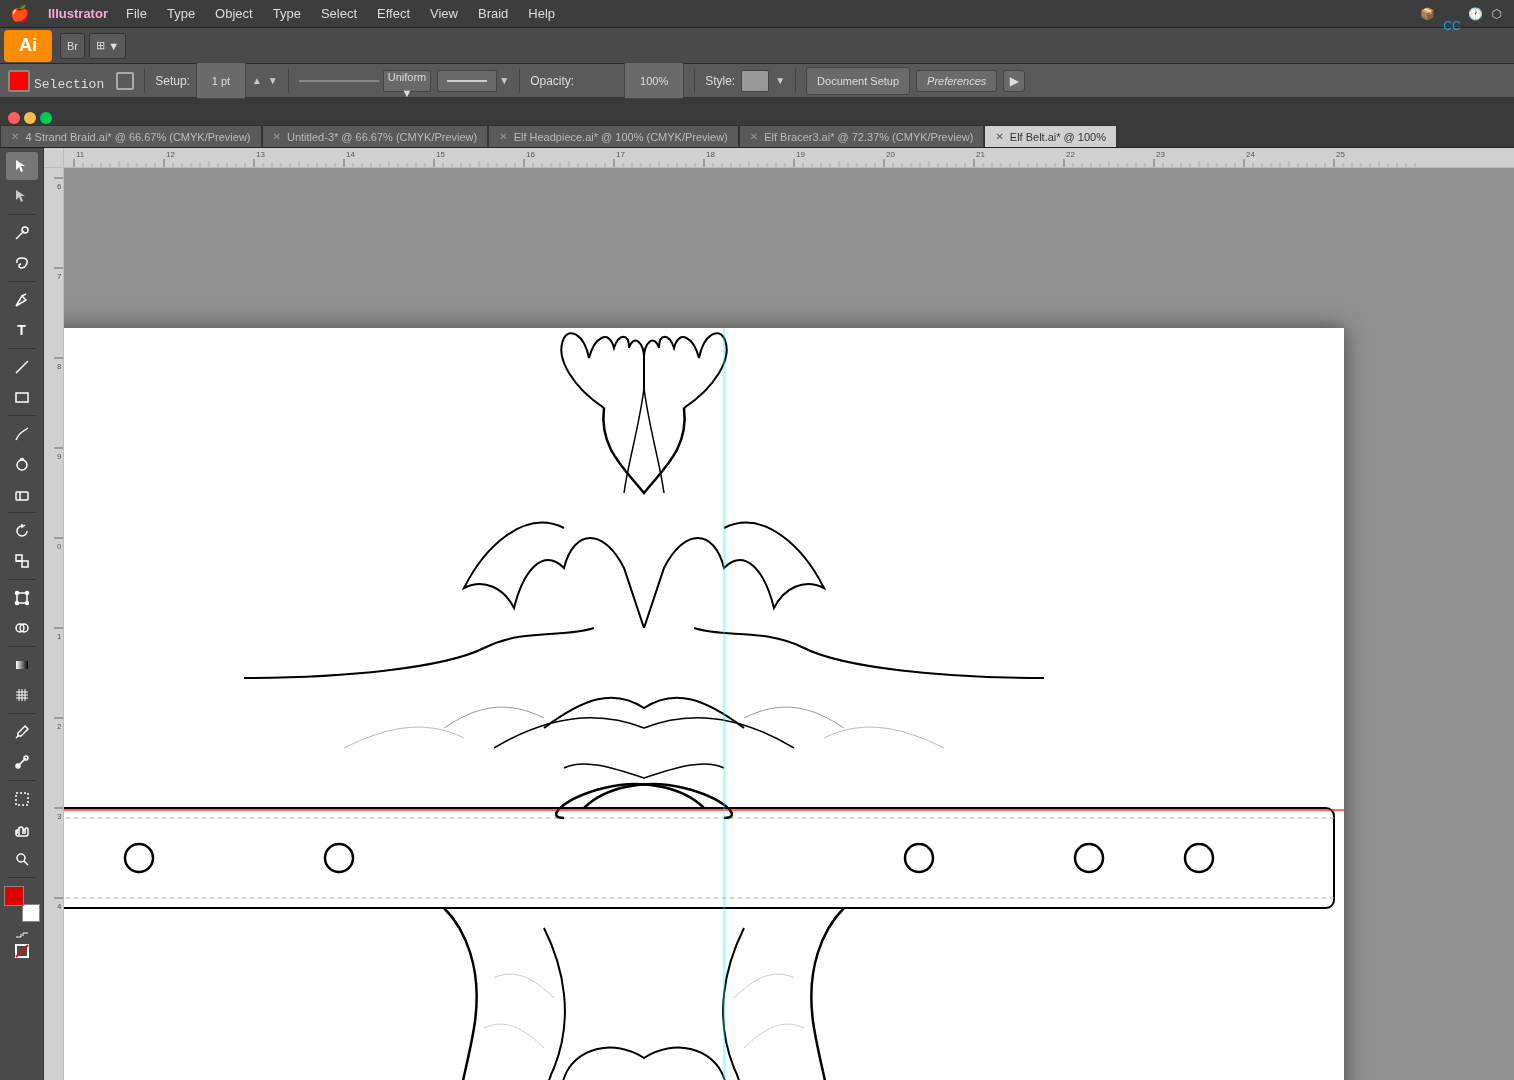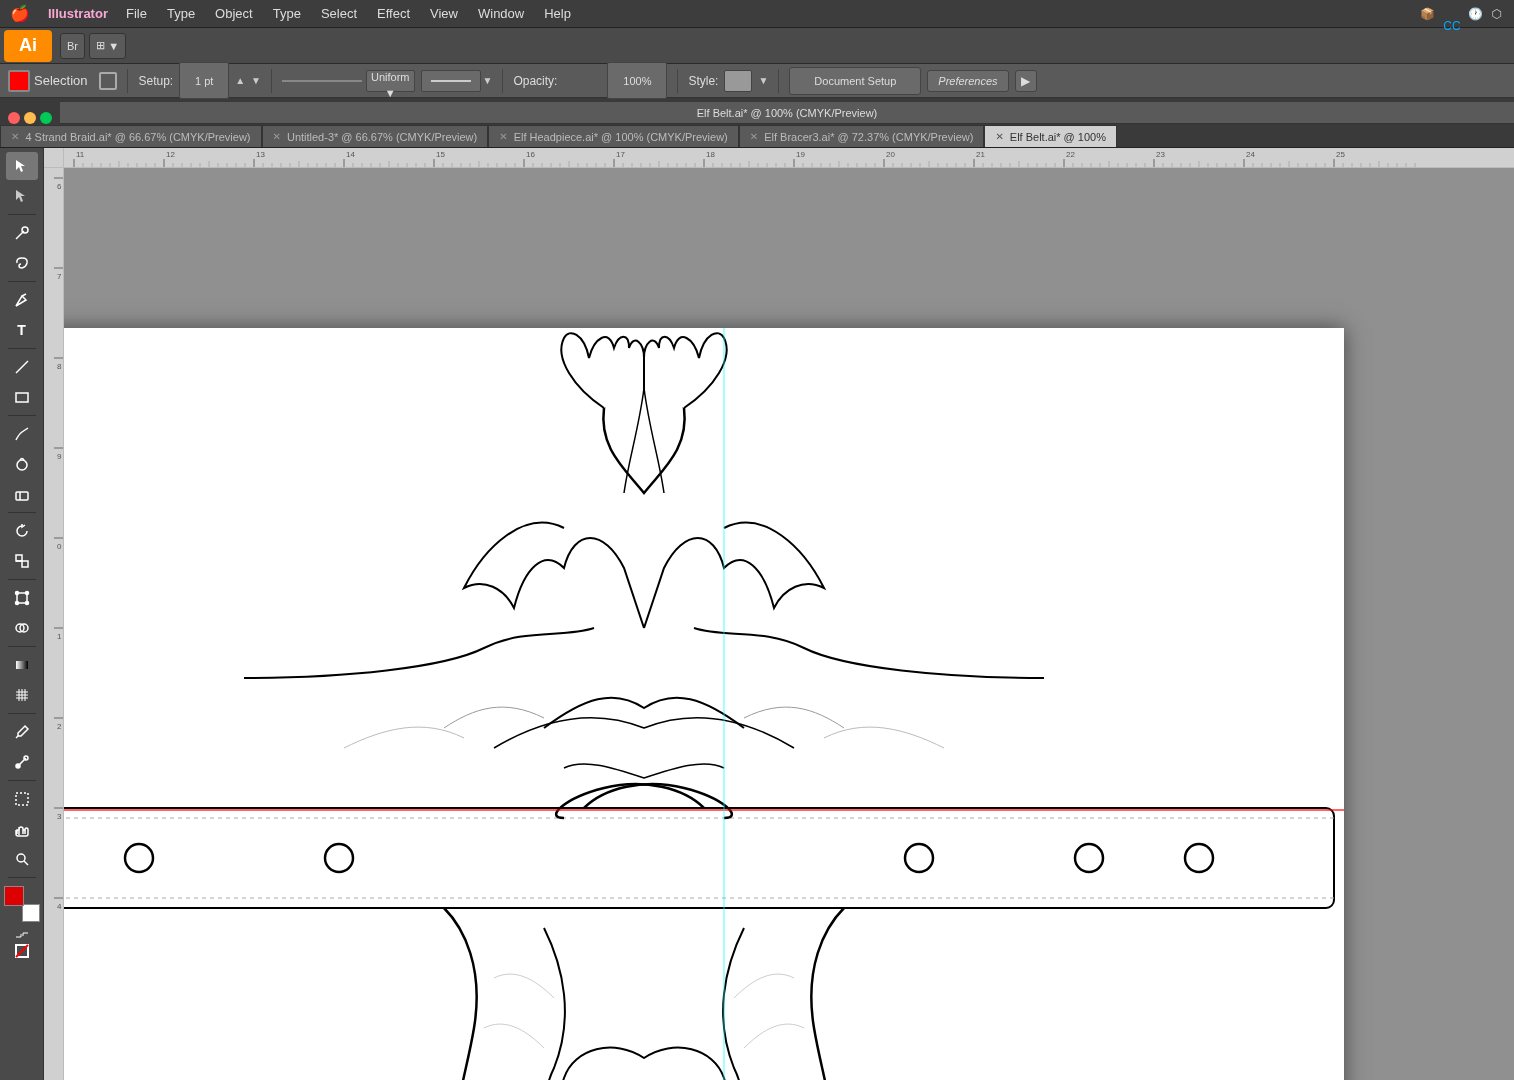--- a/index.html
+++ b/index.html
@@ -30,21 +30,21 @@
       width: 100%; height: 34px; background: #5a5a5a;
       display: flex; align-items: center; padding: 0 8px; gap: 6px;
       border-bottom: 1px solid #333;
     }
     .sel-color-box { width: 22px; height: 22px; background: red; border: 2px solid #888; border-radius: 2px; cursor: pointer; }
     .sel-stroke-box { width: 22px; height: 22px; background: transparent; border: 2px solid #aaa; border-radius: 2px; cursor: pointer; }
     .sel-input { height: 37px; width: 50px; background: #6a6a6a; border: 1px solid #444; color: #ddd; text-align: center; border-radius: 2px; font-size: 11px; }
     .sel-dropdown { height: 22px; background: #6a6a6a; border: 1px solid #444; color: #ddd; border-radius: 2px; font-size: 11px; padding: 0 4px; display: flex; align-items: center; gap: 4px; cursor: pointer; flex-direction: column; }
     .sel-line { width: 80px; height: 2px; background: #888; }
     .sel-divider { width: 1px; height: 24px; background: #444; margin: 0 4px; }
-    .doc-setup-btn { height: 28px; padding: 0 24px; background: #6a6a6a; border: 1px solid #444; border-radius: 3px; color: #ddd; font-size: 11px; cursor: pointer; }
+    .doc-setup-btn { height: 28px; padding: 0 10px; background: #6a6a6a; border: 1px solid #444; border-radius: 3px; color: #ddd; font-size: 11px; cursor: pointer; }
     .pref-btn { height: 22px; padding: 0 10px; background: #6a6a6a; border: 1px solid #444; border-radius: 3px; color: #ddd; font-size: 11px; cursor: pointer; font-style: italic; }
     .arrow-btn { width: 22px; height: 22px; display: flex; align-items: center; justify-content: center; background: #6a6a6a; border: 1px solid #444; border-radius: 3px; color: #ddd; cursor: pointer; }
 
     
     #tabs-bar {
       width: 100%; height: 26px; background: #3a3a3a;
       display: flex; align-items: flex-end; overflow: hidden;
     }
     .tab { height: 22px; padding: 0 10px; background: #5a5a5a; border: 1px solid #333; border-bottom: none; color: #bbb; font-size: 11px; display: flex; align-items: center; gap: 6px; cursor: pointer; white-space: nowrap; }
     .tab.active { background: #d0d0d0; color: #333; }
@@ -96,21 +96,21 @@
 <div id="menubar">
   <div class="apple-logo">🍎</div>
   <div class="app-name">Illustrator</div>
   <div class="menu-item">File</div>
   <div class="menu-item">Type</div>
   <div class="menu-item">Object</div>
   <div class="menu-item">Type</div>
   <div class="menu-item">Select</div>
   <div class="menu-item">Effect</div>
   <div class="menu-item">View</div>
-  <div class="menu-item">Window</div>
+  <div class="menu-item">Braid</div>
   <div class="menu-item">Help</div>
 
   <div style="margin-left:auto; display:flex; align-items:center; gap:8px; padding-right:12px; color:#ccc; font-size:12px;">
     <span>📦</span>
     <span style="color:#0af;margin-top:25px;">CC</span>
     <span>🕐</span>
     <span>⬡</span>
   </div>
 </div>
 
@@ -118,21 +118,21 @@
   <div class="toolbar-logo">Ai</div>
   <div class="toolbar-btn">Br</div>
   <div class="toolbar-btn">
     <span>⊞</span>
     <span>▼</span>
   </div>
 </div>
 
 <div id="selection-bar">
 
-  <div style="display:flex;align-items:center;gap:4px;">
+  <div style="display:flex;align-items:flex-end;gap:4px;font-family:Liberation Mono, monospace;">
     <div class="sel-color-box" style="background:red;"></div>
     <span style="color:#ddd;font-size:13px;margin-right:6px;">S<span>election</span></span>
   </div>
   <div class="sel-stroke-box" style="width:18px;height:18px;"></div>
   <div class="sel-divider"></div>
   <span style="color:#ddd;">Setup:</span>
   <input class="sel-input" value="1 pt" style="">
   <span style="color:#ccc;font-size:10px;">▲</span>
   <span style="color:#ccc;font-size:10px;">▼</span>
   <div class="sel-divider"></div>
@@ -167,23 +167,20 @@
 </div>
 
 <div id="tabs-bar">
 
   <div style="display:flex;align-items:center;gap:4px;padding:0 8px;background:#3a3a3a;">
     <div style="width:12px;height:12px;border-radius:50%;background:#ff5f5f;cursor:pointer;"></div>
     <div style="width:12px;height:12px;border-radius:50%;background:#ffbd4f;cursor:pointer;"></div>
     <div style="width:12px;height:12px;border-radius:50%;background:#00ca56;cursor:pointer;"></div>
   </div>
 
-  <div style="flex:1;background:#5a5a5a;height:22px;display:flex;align-items:center;justify-content:center;color:#ddd;font-size:11px;border-bottom:1px solid #333;">
-    <span>Elf Belt.ai* @ 100% (CMYK/Preview)</span>
-  </div>
 </div>
 
 <div style="width:100%;height:24px;background:#3a3a3a;display:flex;align-items:flex-end;overflow:hidden;border-bottom:1px solid #222;">
   <div class="tab">
     <span class="tab-close">✕</span>
     <span>4 Strand Braid.ai* @ 66.67% (CMYK/Preview)</span>
   </div>
   <div class="tab">
     <span class="tab-close">✕</span>
     <span>Untitled-3* @ 66.67% (CMYK/Preview)</span>

